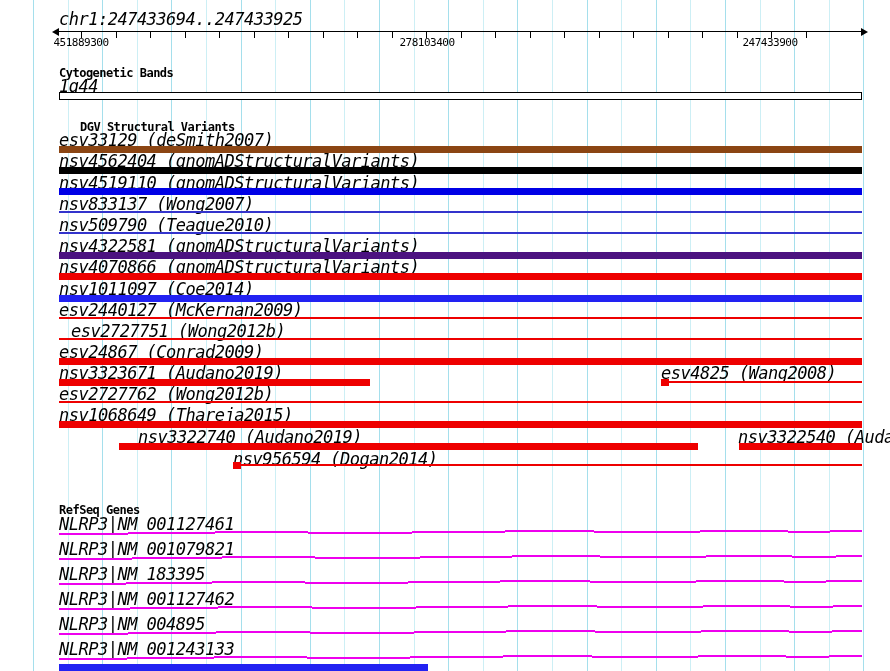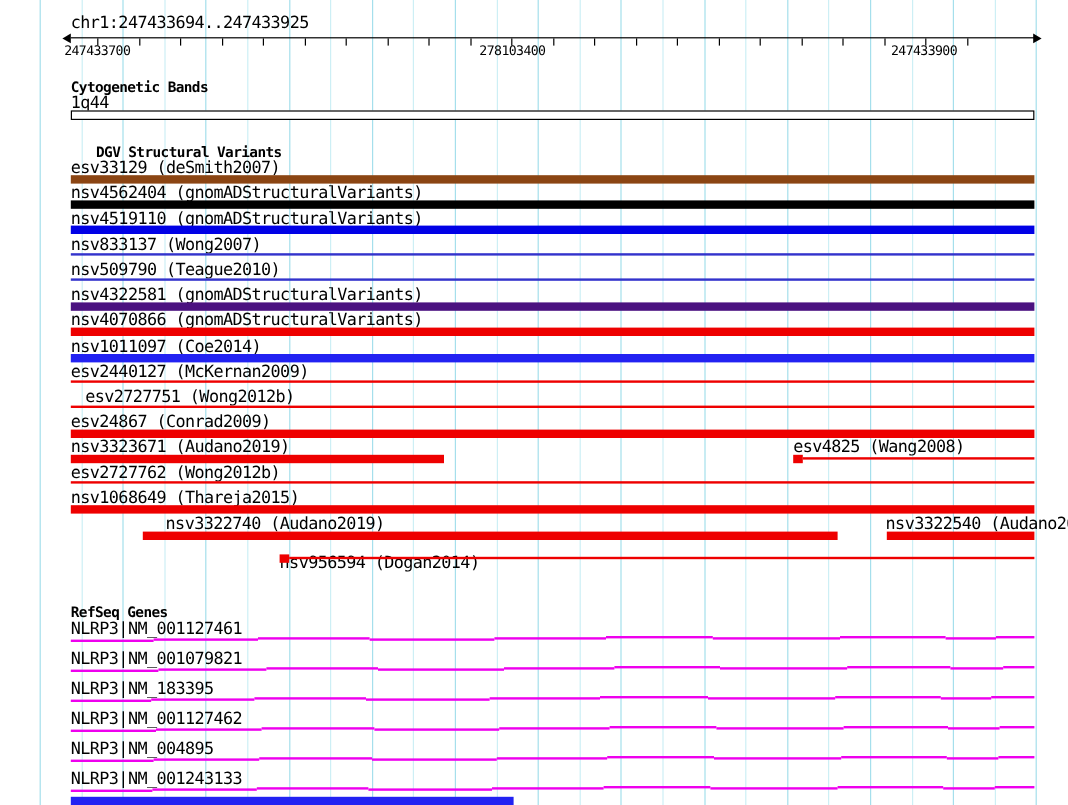--- a/index.html
+++ b/index.html
@@ -1,20 +1,20 @@
 <!DOCTYPE html>
 <html><head>
 <meta charset="utf-8">
 <style>
   html,body{margin:0;padding:0;background:#fff;}
   #page{position:relative;width:890px;height:671px;background:#ffffff;overflow:hidden;
         font-family:"DejaVu Sans Mono",monospace;}
   .gridline{position:absolute;top:0;width:1px;height:671px;}
-  .tlabel{position:absolute;font-size:14px;line-height:12px;letter-spacing:-0.5px;
-          color:#000;white-space:pre;}
+  .tlabel{position:absolute;font-size:17px;line-height:12px;letter-spacing:-0.5px;
+          color:#000;white-space:pre;font-style:italic;}
   .section-header{position:absolute;font-size:12px;line-height:13px;font-weight:bold;
           letter-spacing:-0.5px;color:#000;white-space:pre;}
   .glyph{position:absolute;}
   #ruler-line{position:absolute;left:59px;top:31px;width:803px;height:1px;background:#000;}
   .rtick{position:absolute;top:32px;width:1px;height:6px;background:#000;}
   .rlabel{position:absolute;top:36px;font-size:11px;letter-spacing:-0.5px;color:#000;
           transform:translateX(-50%);white-space:pre;}
   #arrow-left{position:absolute;left:52px;top:28px;width:0;height:0;
           border-top:4px solid transparent;border-bottom:4px solid transparent;
           border-right:7px solid #000;}
@@ -77,21 +77,21 @@
       <div class="rtick" style="left: 495px;"></div>
       <div class="rtick" style="left: 529.5px;"></div>
       <div class="rtick" style="left: 564px;"></div>
       <div class="rtick" style="left: 598.5px;"></div>
       <div class="rtick" style="left: 633px;"></div>
       <div class="rtick" style="left: 667.5px;"></div>
       <div class="rtick" style="left: 702px;"></div>
       <div class="rtick" style="left: 736.5px;"></div>
       <div class="rtick" style="left: 771px;"></div>
       <div class="rtick" style="left: 805.5px;"></div>
-      <div class="rlabel" style="left: 81px;">247433700</div>
+      <div class="rlabel" style="left: 81px;">451889300</div>
       <div class="rlabel" style="left: 427px;">278103400</div>
       <div class="rlabel" style="left: 770px;">247433900</div>
     </div>
 
   <div class="section-header" style="left:59px;top:67px;">Cytogenetic Bands</div>
   <div class="tlabel" style="left:59px;top:80px;">1q44</div>
   <div id="cyto-band-rect"></div>
 
   <div class="section-header" style="left:59px;top:121px;padding-left:21px;">DGV Structural Variants</div>
   <div id="dgv-rows">
@@ -123,21 +123,21 @@
       <div class="glyph" style="left: 661px; width: 8px; top: 379px; height: 7px; background: rgb(238, 0, 0);"></div>
       <div class="glyph" style="left: 669px; width: 193px; top: 381px; height: 2px; background: rgb(238, 0, 0);"></div>
       <div class="tlabel" style="left: 59px; top: 388px;">esv2727762 (Wong2012b)</div>
       <div class="glyph" style="left: 59px; width: 803px; top: 401px; height: 2px; background: rgb(238, 0, 0);"></div>
       <div class="tlabel" style="left: 59px; top: 409px;">nsv1068649 (Thareja2015)</div>
       <div class="glyph" style="left: 59px; width: 803px; top: 421px; height: 7px; background: rgb(238, 0, 0);"></div>
       <div class="tlabel" style="left: 138px; top: 431px;">nsv3322740 (Audano2019)</div>
       <div class="tlabel" style="left: 738px; top: 431px;">nsv3322540 (Audano2019)</div>
       <div class="glyph" style="left: 119px; width: 579px; top: 443px; height: 7px; background: rgb(238, 0, 0);"></div>
       <div class="glyph" style="left: 739px; width: 123px; top: 443px; height: 7px; background: rgb(238, 0, 0);"></div>
-      <div class="tlabel" style="left: 233px; top: 453px; margin-top: 10px;">nsv956594 (Dogan2014)</div>
+      <div class="tlabel" style="left: 233px; top: 453px;">nsv956594 (Dogan2014)</div>
       <div class="glyph" style="left: 233px; width: 8px; top: 462px; height: 7px; background: rgb(238, 0, 0);"></div>
       <div class="glyph" style="left: 241px; width: 621px; top: 464px; height: 2px; background: rgb(238, 0, 0);"></div>
     </div>
 
   <div class="section-header" style="left:59px;top:504px;">RefSeq Genes</div>
   <div id="gene-rows">
       <div class="tlabel" style="left: 59px; top: 518px;">NLRP3|NM_001127461</div>
       <div class="glyph" style="left: 59px; width: 69px; top: 533px; height: 2px; background: rgb(238, 0, 238);"></div>
       <div class="glyph" style="left: 128px; width: 87px; top: 532px; height: 2px; background: rgb(238, 0, 238);"></div>
       <div class="glyph" style="left: 215px; width: 93px; top: 531px; height: 2px; background: rgb(238, 0, 238);"></div>

